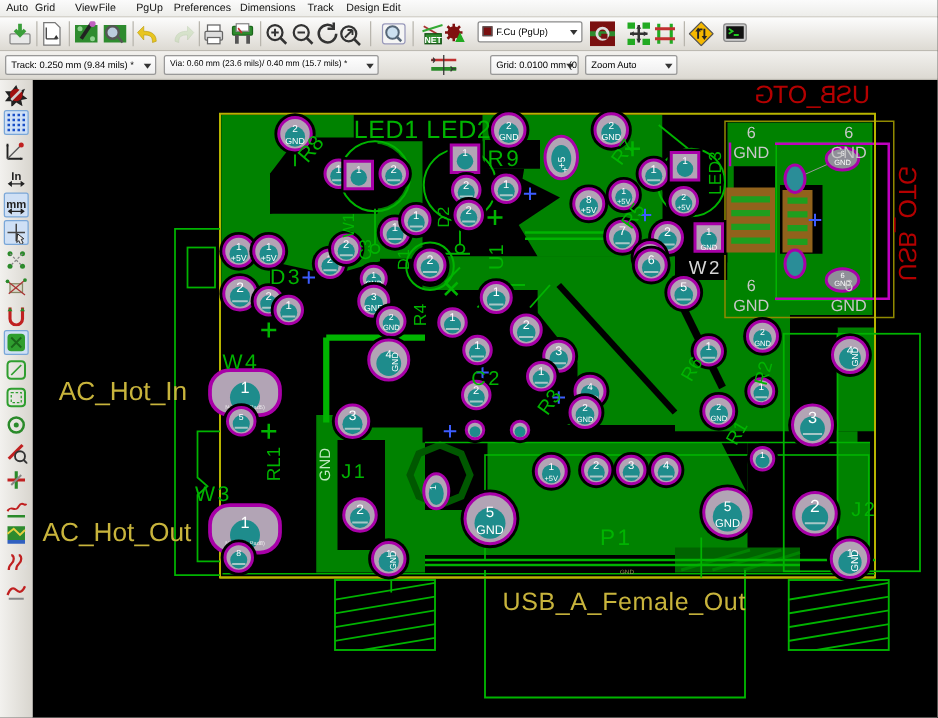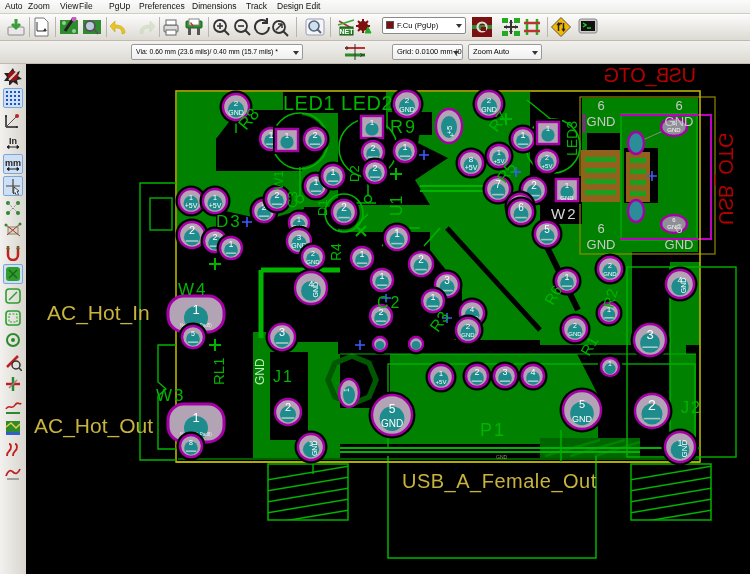--- a/index.html
+++ b/index.html
@@ -13,21 +13,21 @@
 .combo2 { position:absolute; top:3px; height:16px; background:linear-gradient(#fefefe,#efefef); border:1px solid #999; border-radius:2px; font-size:7.5px; line-height:14px; padding-left:4px; color:#000; white-space:nowrap; overflow:hidden; }
 #lefttb { position:absolute; left:0; top:64px; width:26px; height:510px; background:linear-gradient(90deg,#f2f1ee,#d8d5ce); }
 .lic { position:absolute; left:3px; width:20px; height:20px; padding:1px; }
 .lic.sel { background:#cfe0f5; border:1px solid #7aa7d8; border-radius:2px; padding:0; }
 #canvas { position:absolute; left:26px; top:64px; }
 svg text { font-family:"Liberation Sans", sans-serif; }
 </style></head>
 <body>
 <div id="menubar">
     <span style="position:absolute;left:5px;top:1px">Auto</span>
-    <span style="position:absolute;left:28px;top:1px">Zoom</span>
+    <span style="position:absolute;left:28px;top:1px">Grid</span>
     <span style="position:absolute;left:60px;top:1px">View</span>
     <span style="position:absolute;left:79px;top:1px">File</span>
     <span style="position:absolute;left:109px;top:1px">PgUp</span>
     <span style="position:absolute;left:139px;top:1px">Preferences</span>
     <span style="position:absolute;left:192px;top:1px">Dimensions</span>
     <span style="position:absolute;left:246px;top:1px">Track</span>
     <span style="position:absolute;left:277px;top:1px">Design Edit</span>
     <span style="position:absolute;left:336px;top:14px">Help</span>
   </div>
 <div id="tb1">
@@ -141,20 +141,21 @@
         <path d="M12.5,15 l-2.2,-3.2 h4.4 z M7.5,5 l-2.2,3.2 h4.4 z" fill="#222"></path>
       </svg></div>
     <div class="ic" style="left:578px"><svg width="20" height="20">
         <rect x="1" y="2" width="18" height="14" rx="2" fill="#ccc" stroke="#888"></rect>
         <rect x="3" y="4" width="14" height="10" fill="#111"></rect>
         <path d="M5,6 l3,2 l-3,2" stroke="#2c2" stroke-width="1.5" fill="none"></path>
         <path d="M9,11 h4" stroke="#2c2" stroke-width="1.5"></path>
       </svg></div>
   </div>
 <div id="tb2">
+    <div class="combo2" style="left:4px;width:121px">Track: 0.250 mm (9.84 mils) *<span class="arr"></span></div>
     <div class="combo2" style="left:131px;width:172px;font-size:6.8px">Via: 0.60 mm (23.6 mils)/ 0.40 mm (15.7 mils) *<span class="arr"></span></div>
     <div style="position:absolute;left:342px;top:1px"><svg width="26" height="20">
         <path d="M3,6 H23" stroke="#c03030" stroke-width="2"></path>
         <path d="M3,13 H23" stroke="#2a8a2a" stroke-width="3"></path>
         <path d="M13,2 V18" stroke="#333" stroke-width="1"></path>
         <path d="M6,6 l-3,0 m3,0 l-1.5,-2 m1.5,2 l-1.5,2 M20,13 l3,0 m-3,0 l-1.5,-2 m1.5,2 l-1.5,2" stroke="#333"></path>
       </svg></div>
     <div class="combo2" style="left:392px;width:71px">Grid: 0.0100 mm (0.39 mils)<span class="arr"></span></div>
     <div class="combo2" style="left:468px;width:74px">Zoom Auto<span class="arr"></span></div>
   </div>

